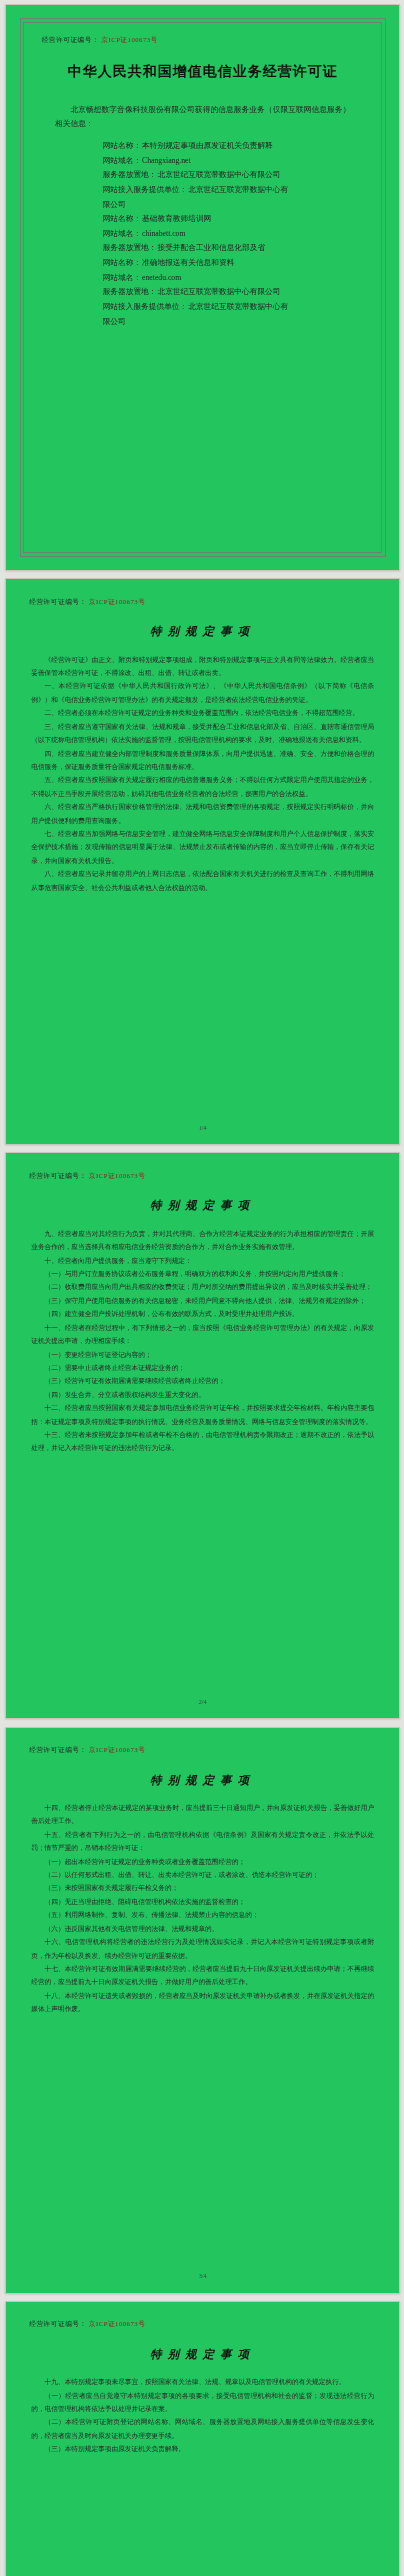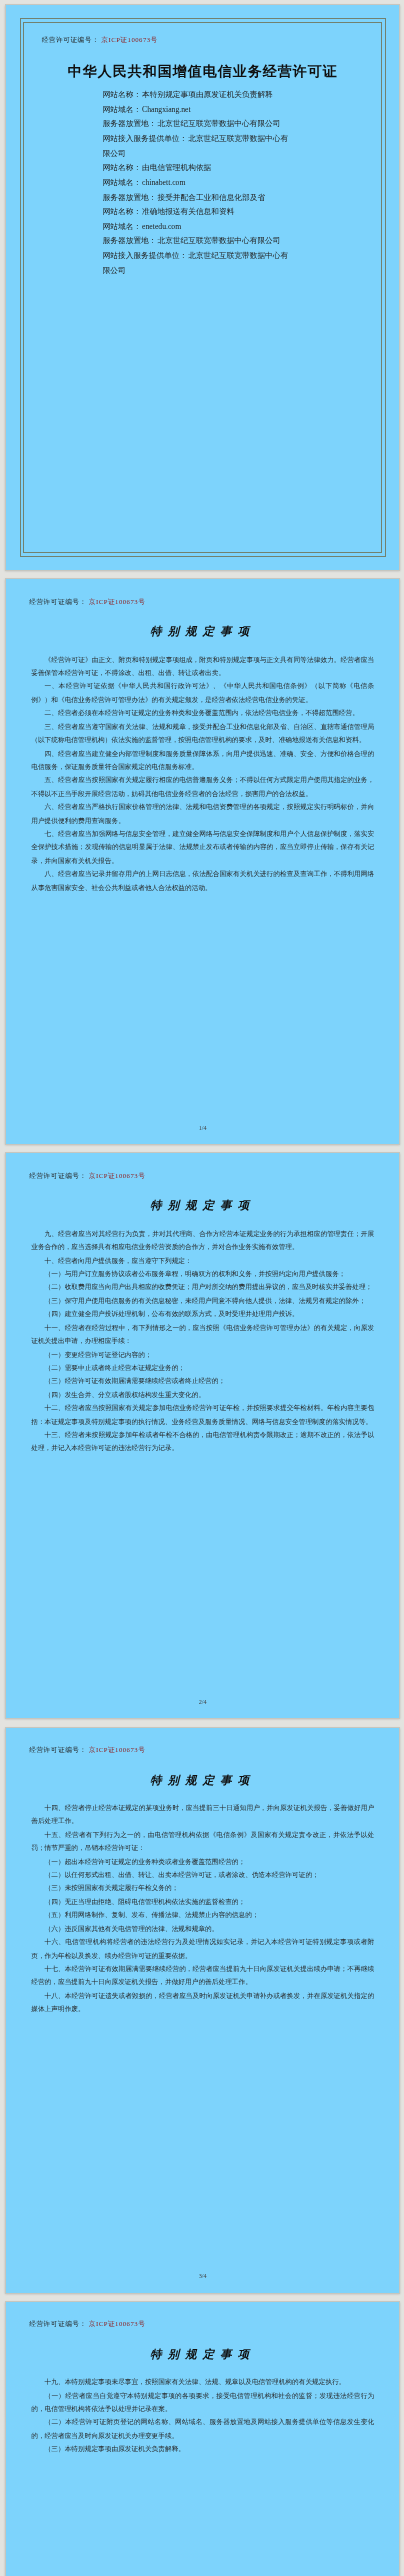--- a/index.html
+++ b/index.html
@@ -13,21 +13,21 @@
     width: 405px;
     margin: 0 auto;
     padding: 4.1px 5.2px 5.2px;
     box-sizing: border-box;
   }
   .sheet {
     position: relative;
     width: 395px;
     height: 567px;
     margin: 0 0 7.2px 0;
-    background: #7dd3fc;
+    background: #22c55e;
     border: 0.5px solid #c6c6bf;
     box-shadow: 0 0.5px 2.1px rgba(0,0,0,.18);
     box-sizing: border-box;
     overflow: hidden;
   }
   
   .cert-frame {
     position: absolute;
     inset: 13.4px;
     border: 1.5px solid #72816f;
@@ -118,31 +118,32 @@
 
 <div class="stage">
 
   <section class="sheet">
     <div class="cert-frame">
       <div class="cert-inner">
         <div class="cv-header">
           <span>经营许可证编号：</span><span class="lic-no">京ICP证100673号</span>
         </div>
         <h1 class="cv-title">中华人民共和国增值电信业务经营许可证</h1>
+        <p class="cv-intro">北京畅想数字音像科技股份有限公司获得的信息服务业务（仅限互联网信息服务）相关信息：</p>
         <div class="cv-entries">
 
             <div class="cv-entry"><span class="cv-entry-label">网站名称：</span><span class="cv-entry-value">本特别规定事项由原发证机关负责解释</span></div>
 
             <div class="cv-entry"><span class="cv-entry-label">网站域名：</span><span class="cv-entry-value">Changxiang.net</span></div>
 
             <div class="cv-entry"><span class="cv-entry-label">服务器放置地：</span><span class="cv-entry-value">北京世纪互联宽带数据中心有限公司</span></div>
 
             <div class="cv-entry"><span class="cv-entry-label">网站接入服务提供单位：</span><span class="cv-entry-value">北京世纪互联宽带数据中心有限公司</span></div>
 
-            <div class="cv-entry"><span class="cv-entry-label">网站名称：</span><span class="cv-entry-value">由电信管理机构依据</span></div>
+            <div class="cv-entry"><span class="cv-entry-label">网站名称：</span><span class="cv-entry-value">基础教育教师培训网</span></div>
 
             <div class="cv-entry"><span class="cv-entry-label">网站域名：</span><span class="cv-entry-value">chinabett.com</span></div>
 
             <div class="cv-entry"><span class="cv-entry-label">服务器放置地：</span><span class="cv-entry-value">接受并配合工业和信息化部及省</span></div>
 
 
             <div class="cv-entry"><span class="cv-entry-label">网站名称：</span><span class="cv-entry-value">准确地报送有关信息和资料</span></div>
 
             <div class="cv-entry"><span class="cv-entry-label">网站域名：</span><span class="cv-entry-value">enetedu.com</span></div>
 

